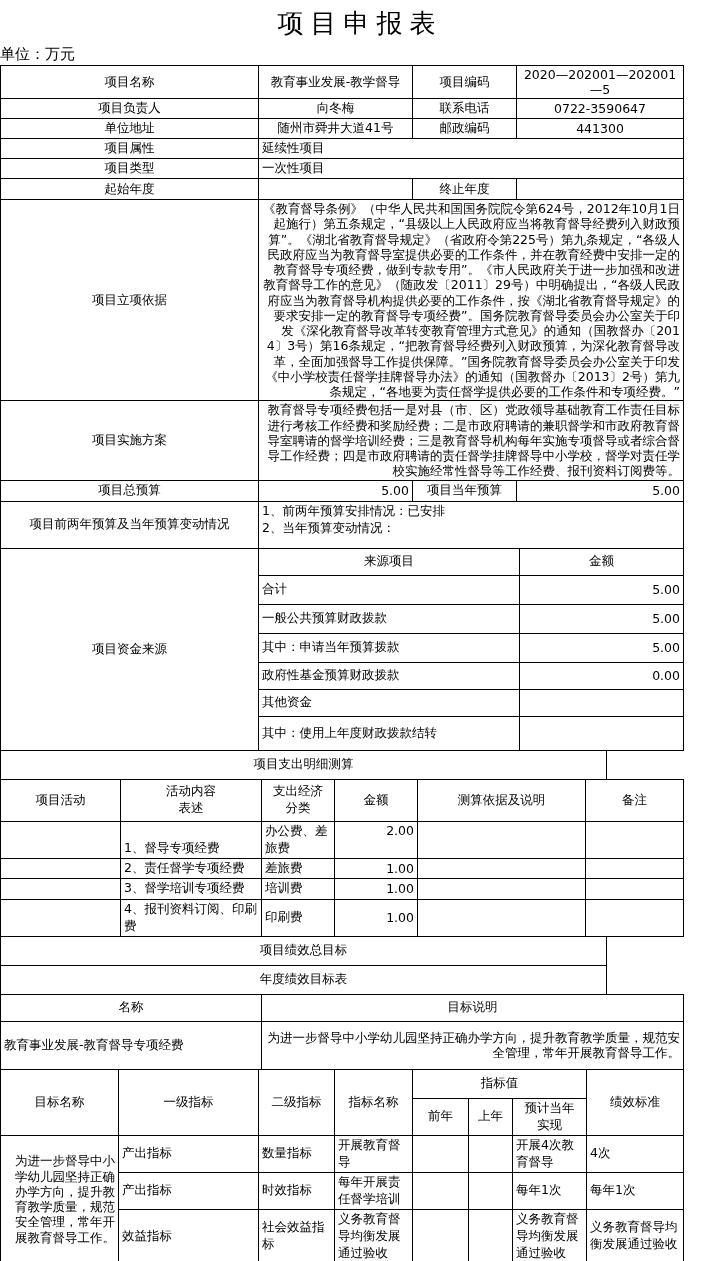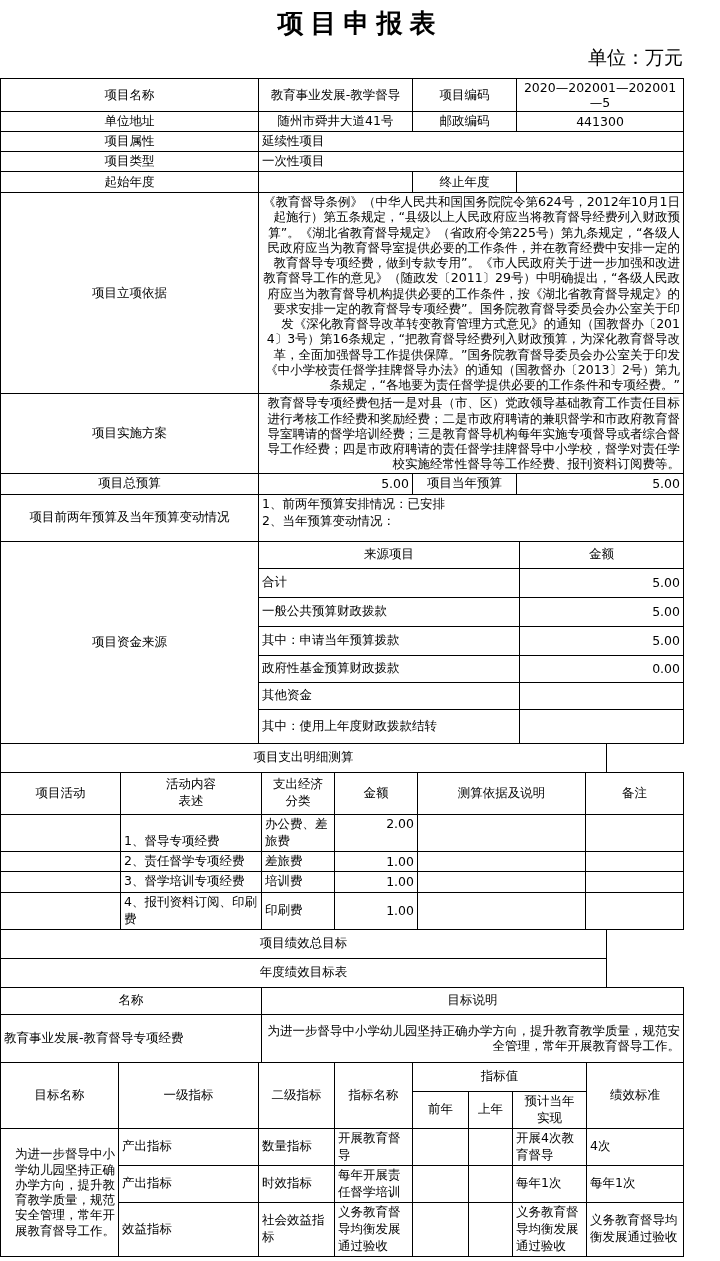--- a/index.html
+++ b/index.html
@@ -1,19 +1,19 @@
 <!DOCTYPE html>
 <html><head>
 <meta charset="utf-8">
 <style>
   html,body{margin:0;padding:0;background:#fff;}
   body{width:720px;color:#000;font-family:"DejaVu Sans",sans-serif;font-size:12.5px;}
   .page{width:720px;}
-  .title{font-size:26px;font-weight:bold;text-align:center;letter-spacing:7px;margin:6px 0 4px 0;}
-  .unit{width:683px;text-align:right;font-size:19px;margin-bottom:8px;}
+  .title{font-size:26px;font-weight:normal;text-align:center;letter-spacing:7px;margin:6px 0 4px 0;}
+  .unit{width:683px;text-align:left;font-size:15px;margin-bottom:2px;}
   table.tbl{border-collapse:collapse;table-layout:fixed;width:607px;margin-top:-1px;}
   table.tbl td,table.tbl th{border:1.5px solid #000;padding:1px 3px;font-weight:normal;
     font-size:12.5px;overflow:hidden;word-break:break-all;}
   .c{text-align:center;vertical-align:middle;}
   .l{text-align:left;vertical-align:middle;}
   .r{text-align:right;vertical-align:middle;}
   .top{vertical-align:top;}
   .longtext{line-height:1.22;text-align:right;vertical-align:middle;padding:3px 5px;margin-top:20px;}
   .sect td{font-size:15.5px;font-weight:bold;text-align:center;height:26px;}
   .h20{height:19px;} .h23{height:21px;} .h29{height:27px;} .h31{height:29px;}
@@ -37,20 +37,26 @@
         <col style="width:167px">
       </colgroup>
     <tbody>
         <tr class="h20">
       <td class="c">项目名称</td>
       <td class="c">教育事业发展-教学督导</td>
       <td class="c">项目编码</td>
       <td class="c">2020—202001—202001—5</td>
     </tr>
     <tr class="h20">
+      <td class="c">项目负责人</td>
+      <td class="c">向冬梅</td>
+      <td class="c">联系电话</td>
+      <td class="c">0722-3590647</td>
+    </tr>
+    <tr class="h20">
       <td class="c">单位地址</td>
       <td class="c">随州市舜井大道41号</td>
       <td class="c">邮政编码</td>
       <td class="c">441300</td>
     </tr>
     <tr class="h20">
       <td class="c">项目属性</td>
       <td class="l" colspan="3">延续性项目</td>
     </tr>
     <tr class="h20">

